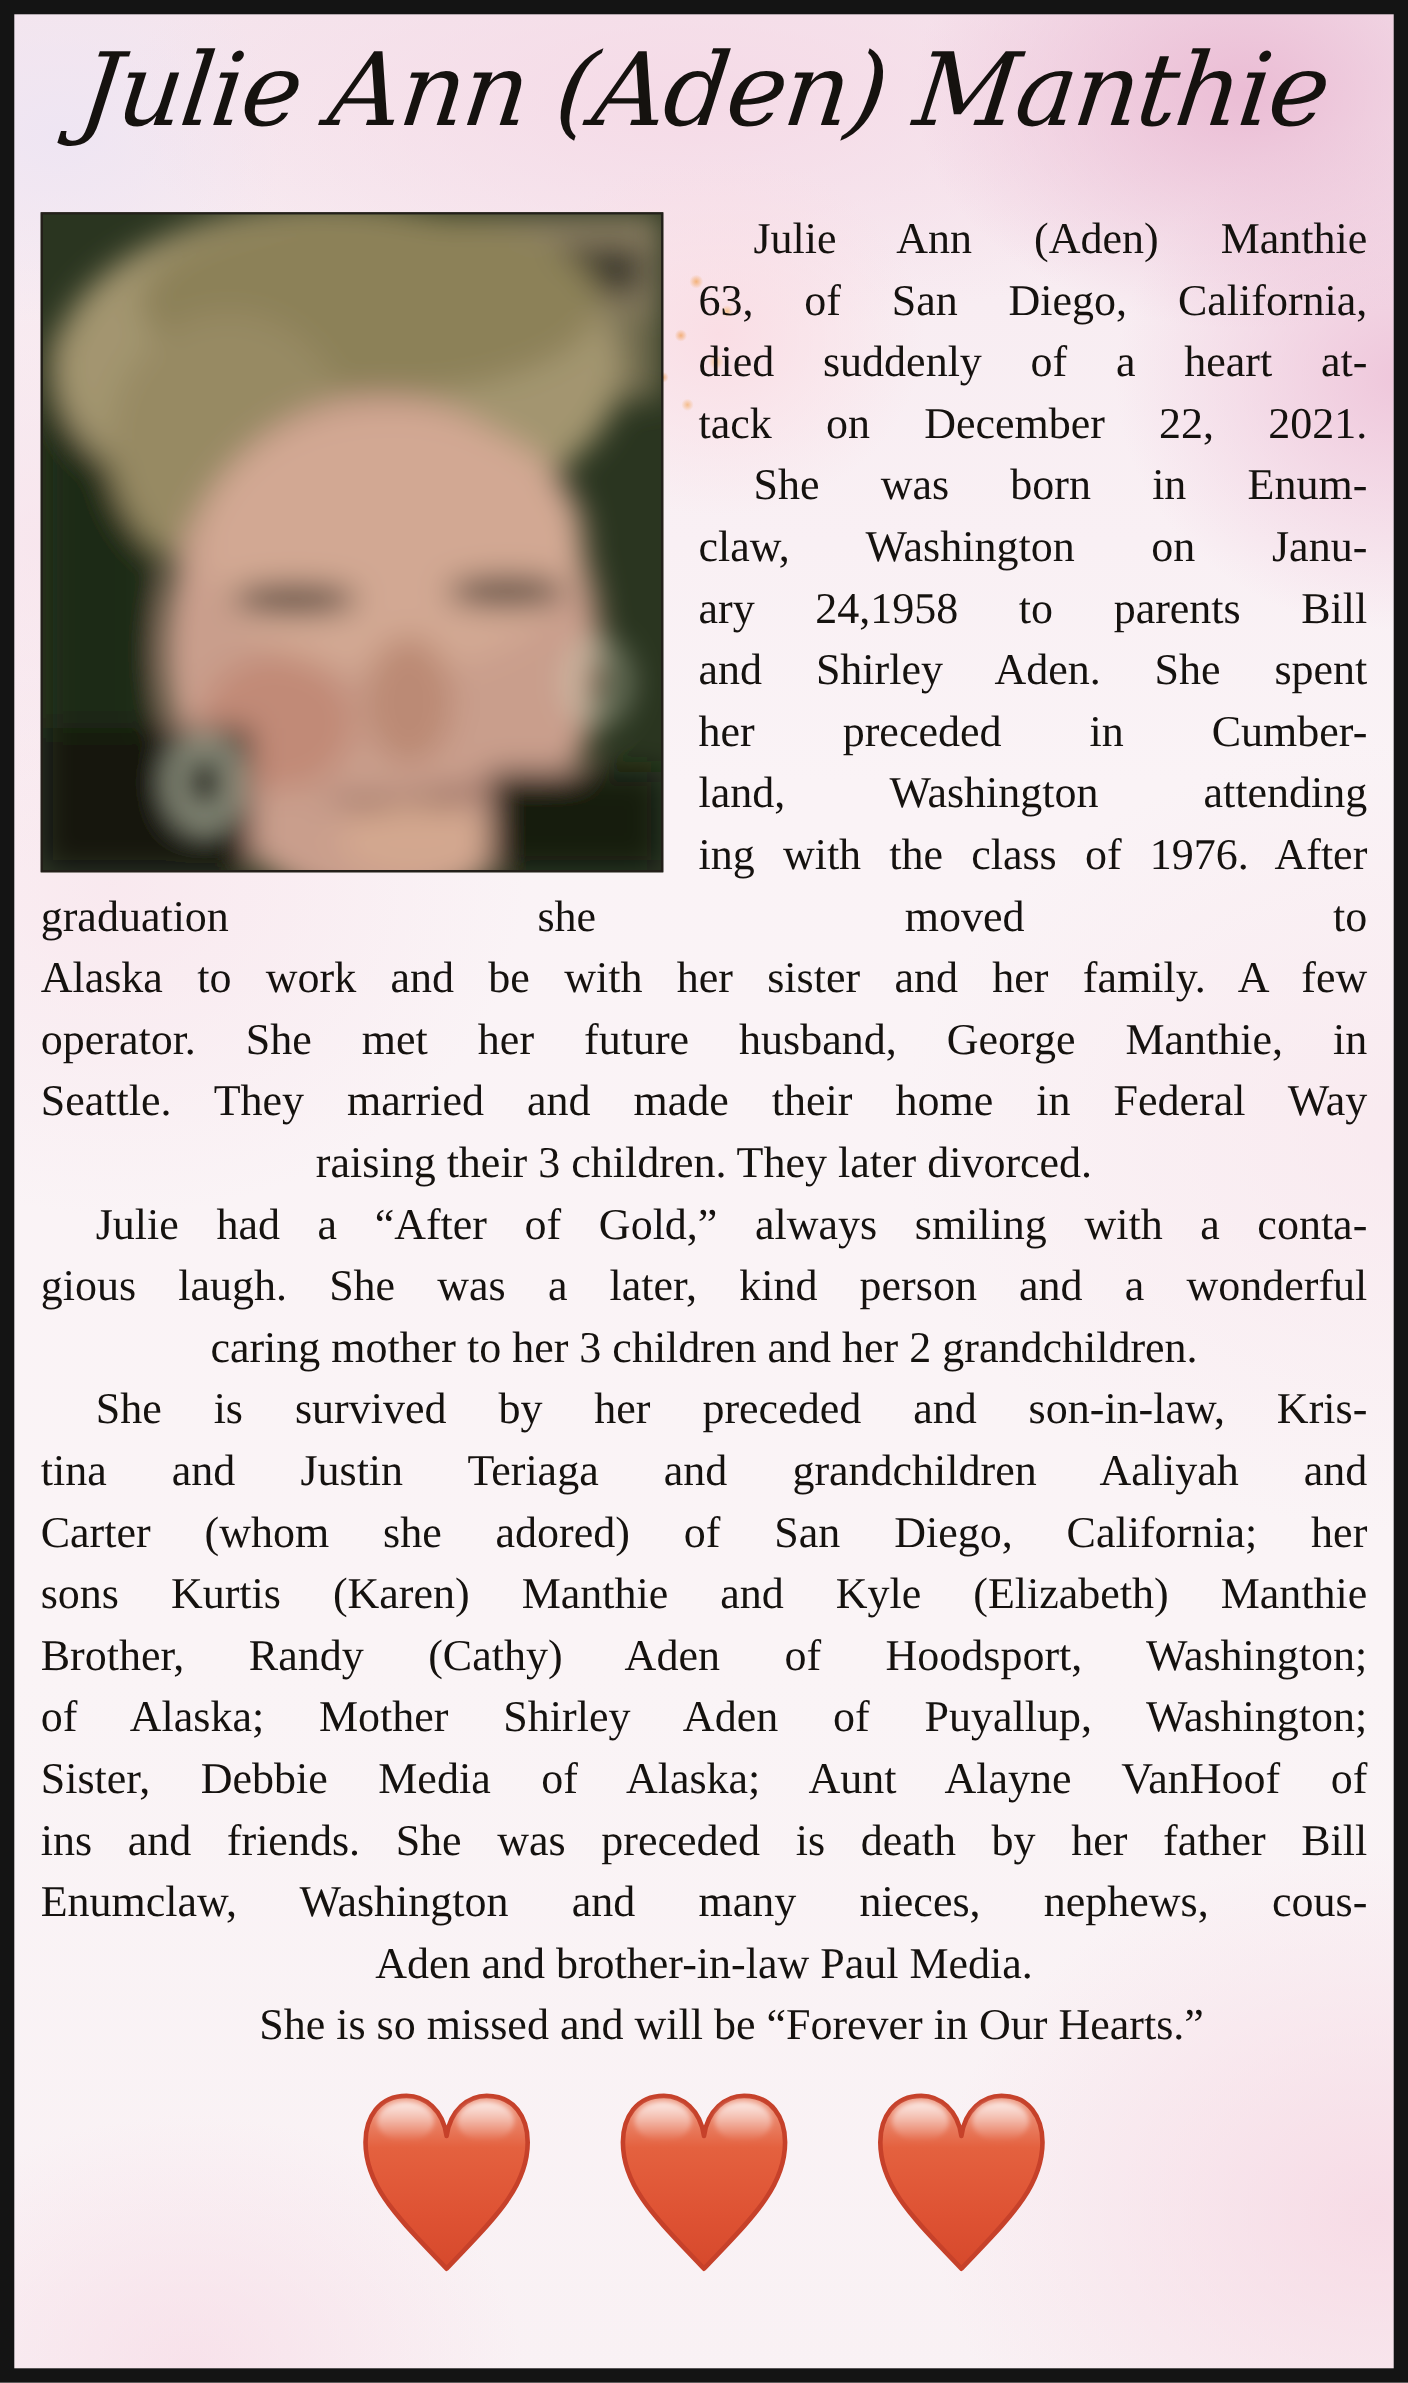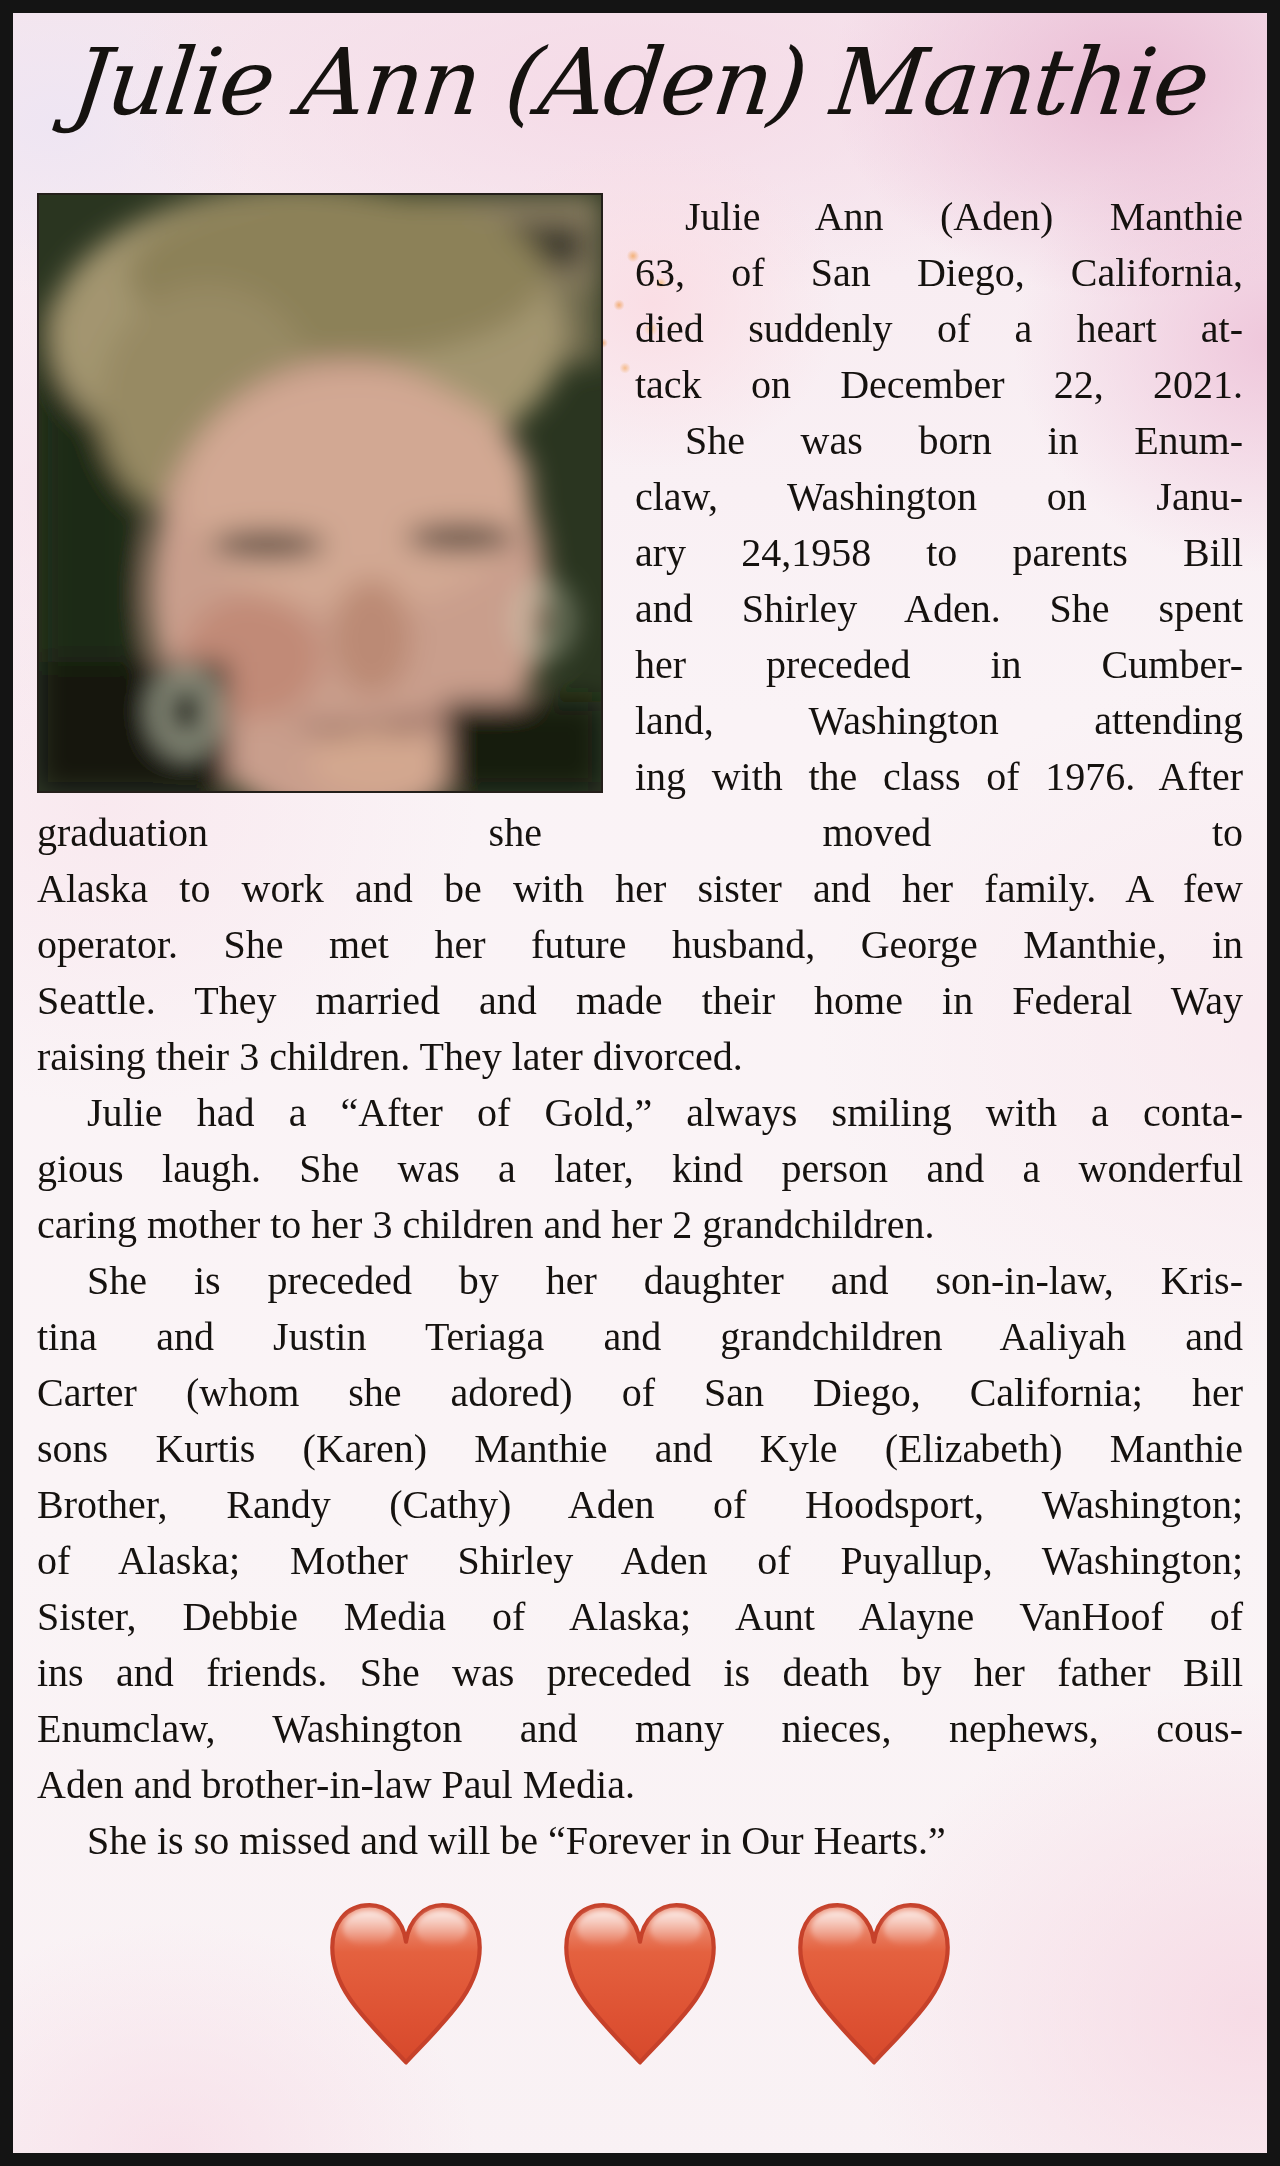--- a/index.html
+++ b/index.html
@@ -64,21 +64,21 @@
   .portrait {
     float: left;
     width: 566px;
     height: 600px;
     margin: 4px 32px 2px 0;
     border: 2px solid #241f1a;
     background: #26331f;
     display: block;
   }
 
-  .line { text-align: left; }
+  .line { text-align: center; }
   .line.jl { text-align: justify; text-align-last: justify; }
   .line.ind { text-indent: 50px; }
 
   .hearts {
     clear: none;
     margin-top: 28px;
     display: flex;
     justify-content: center;
     gap: 72px;
   }
@@ -136,21 +136,21 @@
         <div class="line jl">her preceded in Cumber-</div>
         <div class="line jl">land, Washington attending</div>
         <div class="line jl">ing with the class of 1976. After graduation she moved to</div>
         <div class="line jl">Alaska to work and be with her sister and her family. A few</div>
         <div class="line jl">operator. She met her future husband, George Manthie, in</div>
         <div class="line jl">Seattle. They married and made their home in Federal Way</div>
         <div class="line">raising their 3 children. They later divorced.</div>
         <div class="line jl ind">Julie had a “After of Gold,” always smiling with a conta-</div>
         <div class="line jl">gious laugh. She was a later, kind person and a wonderful</div>
         <div class="line">caring mother to her 3 children and her 2 grandchildren.</div>
-        <div class="line jl ind">She is preceded by her daughter and son-in-law, Kris-</div>
+        <div class="line jl ind">She is survived by her preceded and son-in-law, Kris-</div>
         <div class="line jl">tina and Justin Teriaga and grandchildren Aaliyah and</div>
         <div class="line jl">Carter (whom she adored) of San Diego, California; her</div>
         <div class="line jl">sons Kurtis (Karen) Manthie and Kyle (Elizabeth) Manthie</div>
         <div class="line jl">Brother, Randy (Cathy) Aden of Hoodsport, Washington;</div>
         <div class="line jl">of Alaska; Mother Shirley Aden of Puyallup, Washington;</div>
         <div class="line jl">Sister, Debbie Media of Alaska; Aunt Alayne VanHoof of</div>
         <div class="line jl">ins and friends. She was preceded is death by her father Bill</div>
         <div class="line jl">Enumclaw, Washington and many nieces, nephews, cous-</div>
         <div class="line">Aden and brother-in-law Paul Media.</div>
         <div class="line ind">She is so missed and will be “Forever in Our Hearts.”</div>

